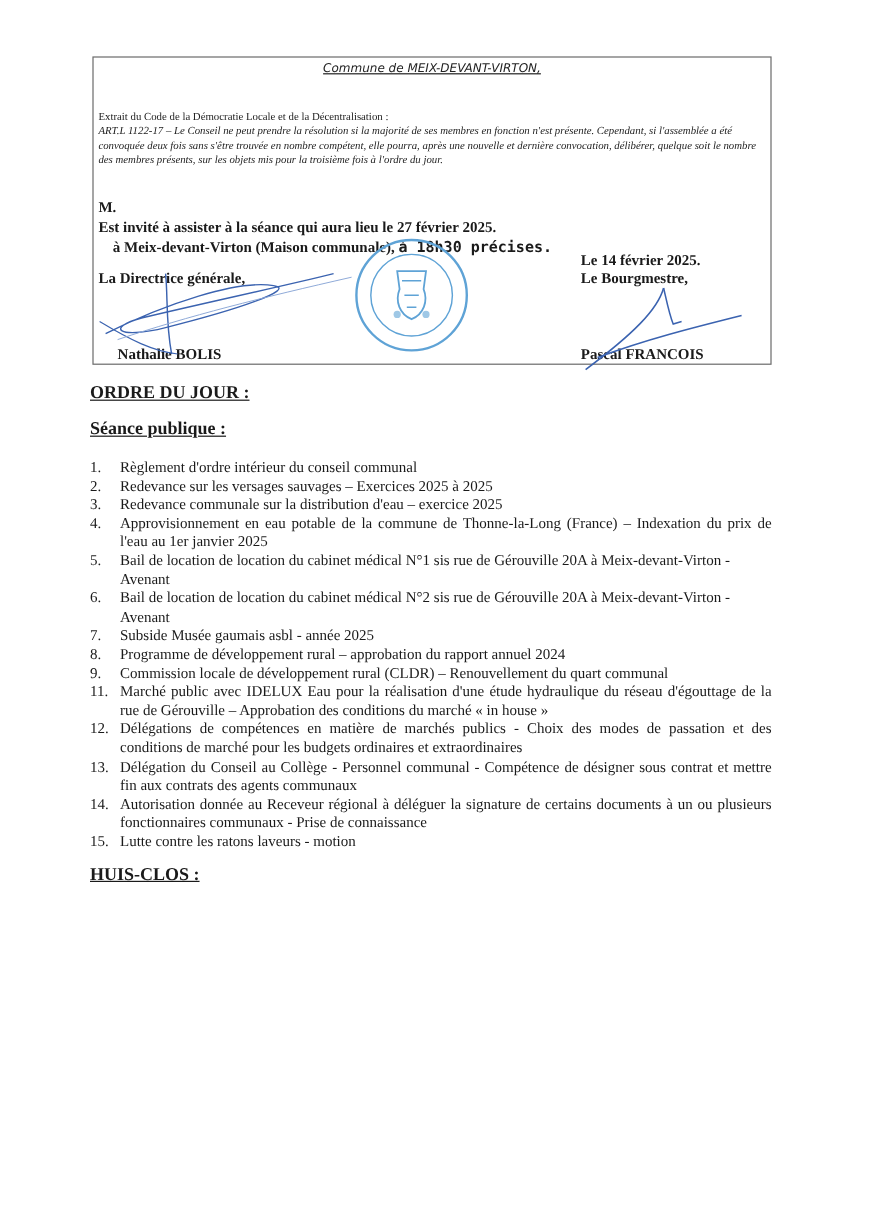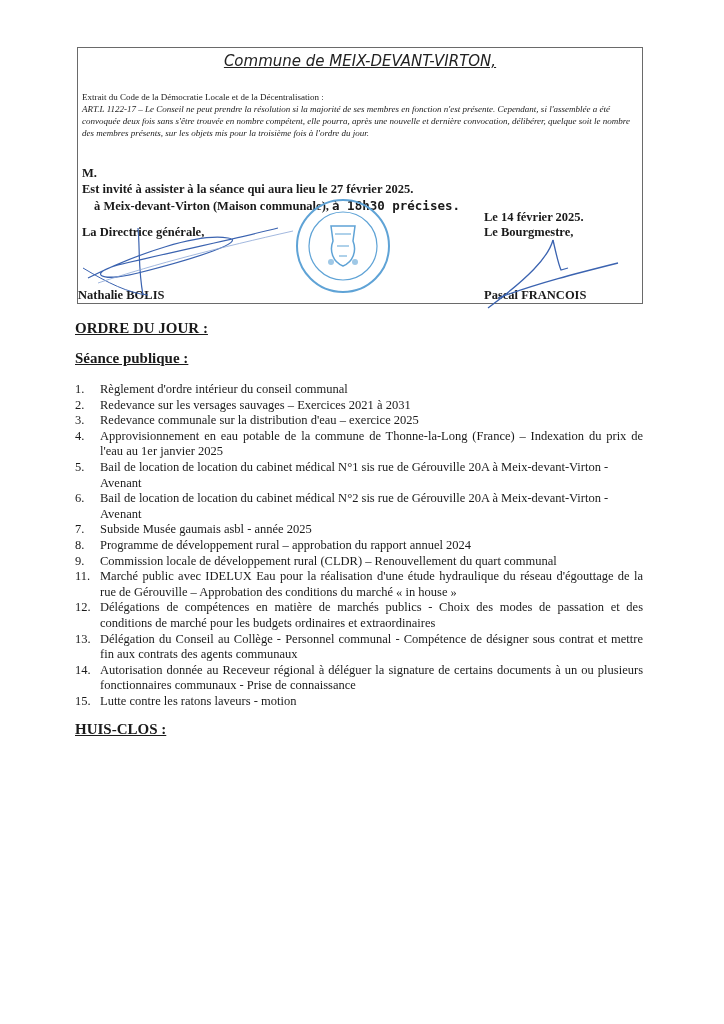--- a/index.html
+++ b/index.html
@@ -1,33 +1,33 @@
 <!DOCTYPE html>
 <html><head>
   <meta charset="utf-8">
   <style>
     html, body { margin:0; padding:0; background:#ffffff; }
     body { width:724px; height:1024px; position:relative; overflow:hidden; font-family:"Liberation Serif", serif; color:#1a1a1a; }
     .box { position:absolute; left:77px; top:47px; width:566px; height:257px; border:1px solid #6a6a6a; box-sizing:border-box; }
-    .title { position:absolute; left:0; width:100%; text-align:center; font-family:"DejaVu Sans", sans-serif; font-style:italic; font-size:15px; text-decoration:underline; color:#222; }
+    .title { position:absolute; left:0; width:100%; text-align:center; font-family:"DejaVu Sans", sans-serif; font-style:italic; font-size:10px; text-decoration:underline; color:#222; }
     .t1 { top:4px; }
     .t2 { top:23px; }
     .extract { position:absolute; left:4px; top:44px; font-size:9px; color:#222; }
     .art { position:absolute; left:4px; top:55px; width:556px; font-size:9px; font-style:italic; line-height:12px; color:#222; }
     .mline { position:absolute; left:4px; font-size:12.5px; font-weight:bold; color:#1a1a1a; }
     .m { top:118px; }
     .inv { top:134px; }
     .loc { top:150px;margin-left:12px; }
     .u { }
     .mono { font-family:"DejaVu Sans Mono", monospace; font-weight:bold; font-size:12.5px; }
     .sig { position:absolute; font-size:12.5px; font-weight:bold; }
     .dg { left:4px; top:177px; }
     .date { left:406px; top:162px; }
     .bm { left:406px; top:177px; }
-    .nb { left:0; top:240px;font-family:Liberation Serif, serif; }
+    .nb { left:20px; top:240px;font-family:Liberation Serif, serif; }
     .pf { left:406px; top:240px; }
     .stamp { position:absolute; left:215px; top:148px; width:100px; height:100px; }
     .scribble { position:absolute; }
     .h { position:absolute; left:75px; font-size:15px; font-weight:bold; text-decoration:underline; }
     .ordre { top:320px; }
     .seance { top:350px; }
     .huis { top:721px; }
     ol.items { position:absolute; left:75px; top:382px; width:568px; margin:0; padding:0; list-style:none; font-size:12.5px; line-height:15.6px; }
     ol.items li { position:relative; padding-left:25px; }
     ol.items li .num { position:absolute; left:0; top:0; }
@@ -76,21 +76,21 @@
     <path d="M75 2 C 78 15, 80 25, 83 32 L 90 30" fill="none" stroke="#3b63b0" stroke-width="1.3"></path>
     <path d="M20 60 C 60 45, 100 35, 140 25" fill="none" stroke="#3b63b0" stroke-width="1.3"></path>
   </svg>
 </div>
 
 <div class="h ordre">ORDRE DU JOUR :</div>
 <div class="h seance">Séance publique :</div>
 
 <ol class="items">
   <li><span class="num">1.</span><span>Règlement d'ordre intérieur du conseil communal</span></li>
-  <li><span class="num">2.</span><span>Redevance sur les versages sauvages – Exercices 2021 à 2031</span></li>
+  <li><span class="num">2.</span><span>Redevance sur les versages sauvages – Exercices 2025 à 2025</span></li>
   <li><span class="num">3.</span><span>Redevance communale sur la distribution d'eau – exercice 2025</span></li>
   <li class="just"><span class="num">4.</span><span>Approvisionnement en eau potable de la commune de Thonne-la-Long (France) – Indexation du prix de l'eau au 1er janvier 2025</span></li>
   <li><span class="num">5.</span><span>Bail de location de location du cabinet médical N°1 sis rue de Gérouville 20A à Meix-devant-Virton - Avenant</span></li>
   <li><span class="num">6.</span><span>Bail de location de location du cabinet médical N°2 sis rue de Gérouville 20A à Meix-devant-Virton - Avenant</span></li>
   <li><span class="num">7.</span><span>Subside Musée gaumais asbl - année 2025</span></li>
   <li><span class="num">8.</span><span>Programme de développement rural – approbation du rapport annuel 2024</span></li>
   <li><span class="num">9.</span><span>Commission locale de développement rural (CLDR) – Renouvellement du quart communal</span></li>
   <li class="just"><span class="num">11.</span><span>Marché public avec IDELUX Eau pour la réalisation d'une étude hydraulique du réseau d'égouttage de la rue de Gérouville – Approbation des conditions du marché « in house »</span></li>
   <li class="just"><span class="num">12.</span><span>Délégations de compétences en matière de marchés publics - Choix des modes de passation et des conditions de marché pour les budgets ordinaires et extraordinaires</span></li>
   <li class="just"><span class="num">13.</span><span>Délégation du Conseil au Collège - Personnel communal - Compétence de désigner sous contrat et mettre fin aux contrats des agents communaux</span></li>

